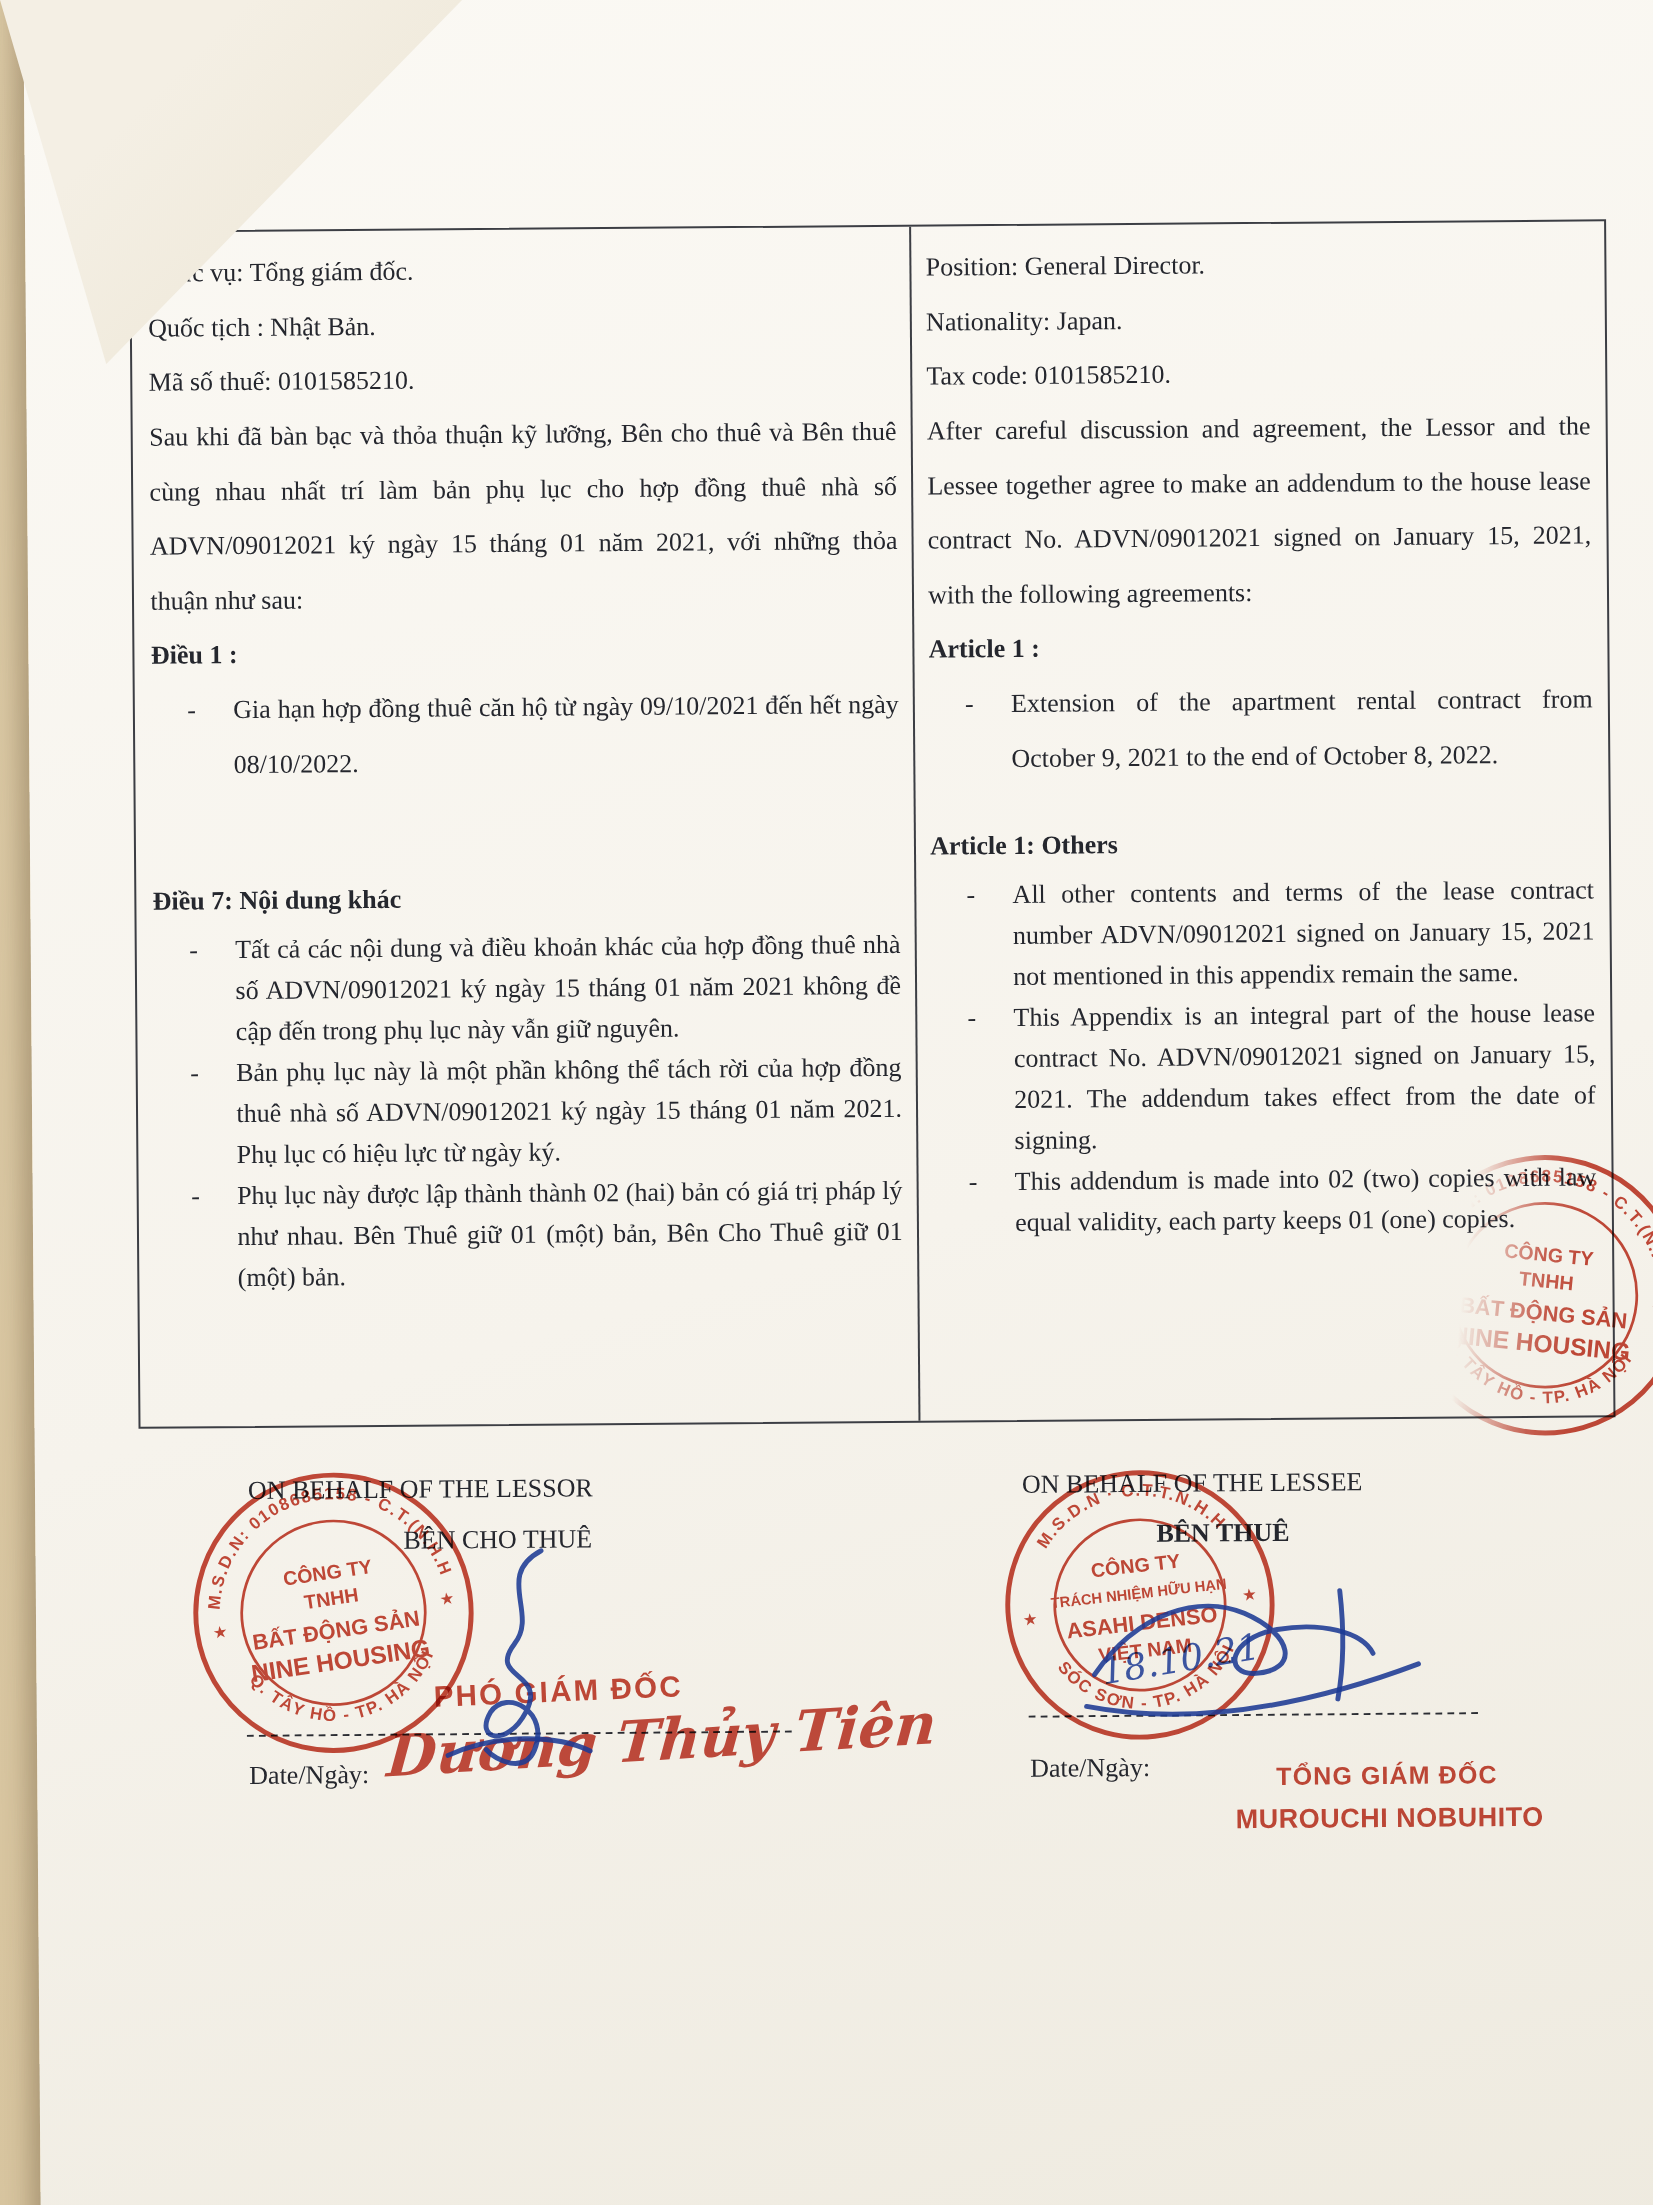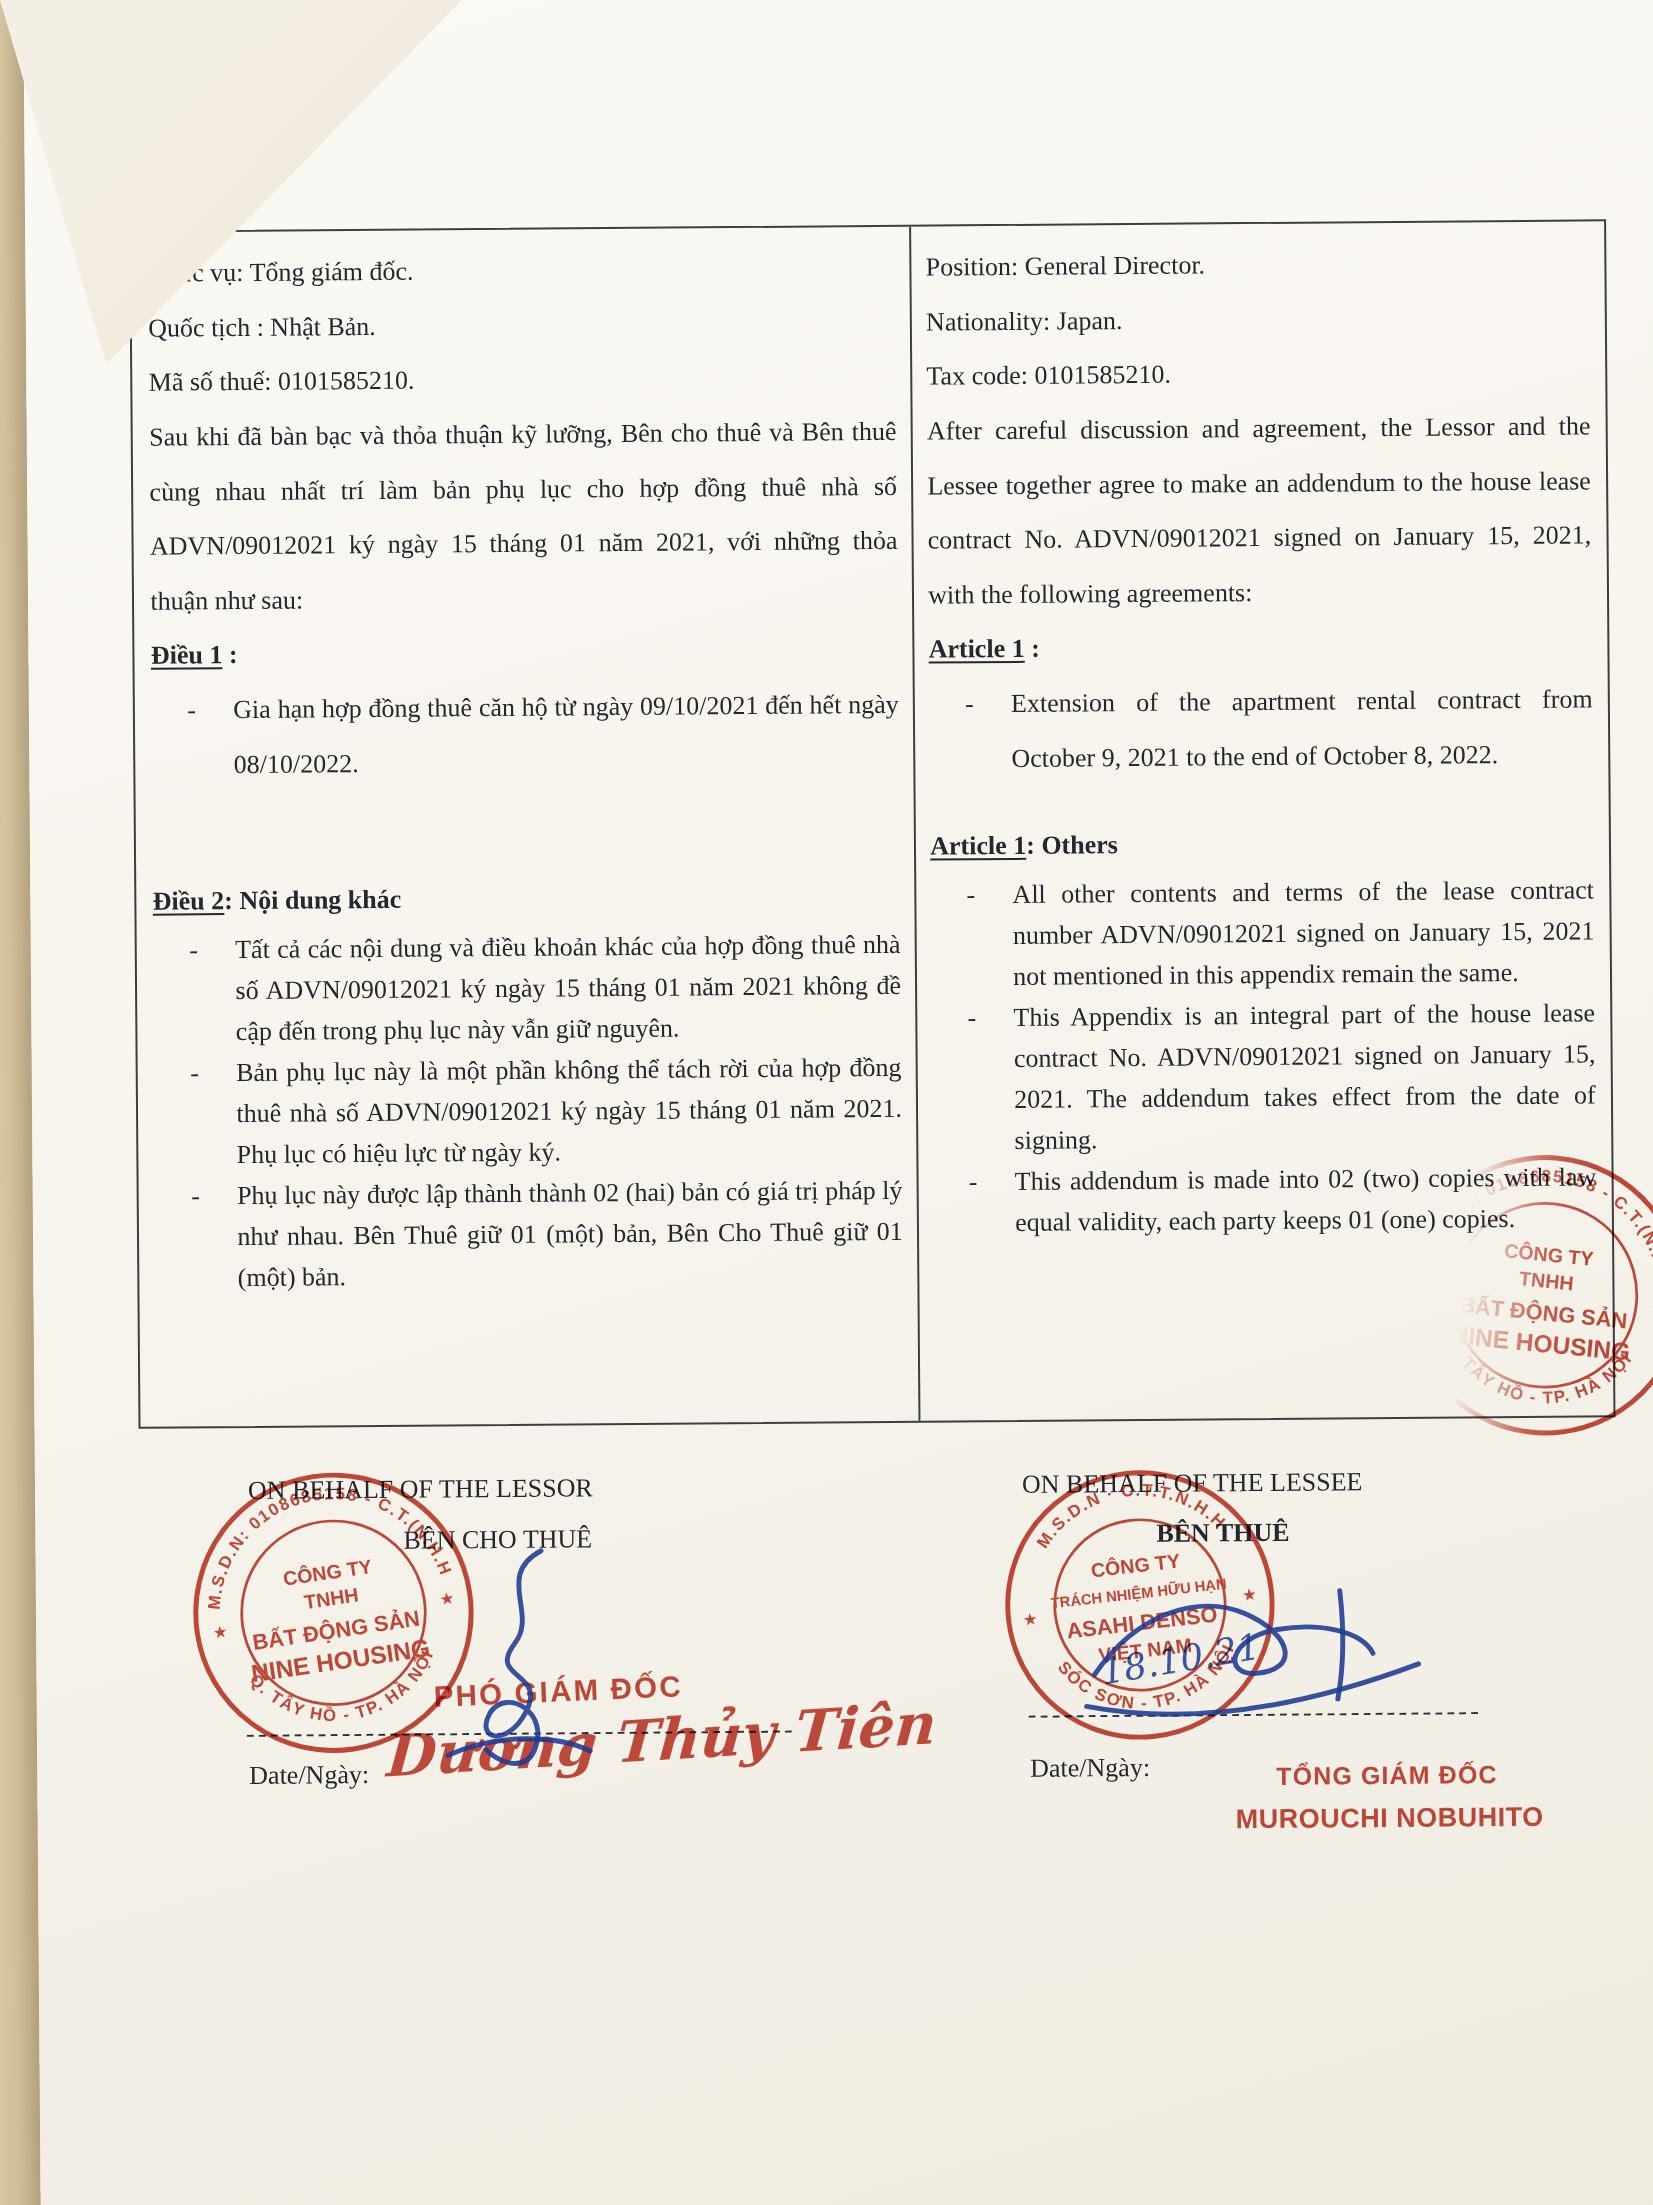--- a/index.html
+++ b/index.html
@@ -31,21 +31,21 @@
     border:2.2px solid #3c3e44; display:flex;
     color:#25272e;
   }
   .cell { font-size:26px; line-height:2.1; }
   .cell-left { width:780px; border-right:2.2px solid #3c3e44; padding:14.2px 14.2px 22px 16.4px; }
   .cell-right { flex:1; padding:14.2px 15.3px 22px 14.2px; }
 
   .row { margin:0; }
   .just { text-align:justify; }
   .b { font-weight:bold; }
-  .u { text-decoration:underline; text-underline-offset:3.8px; text-decoration-thickness:1.6px;margin-top:8px; }
+  .u { text-underline-offset:3.8px; text-decoration-thickness:1.6px;margin-top:8px; }
   .item { position:relative; padding-left:82px; text-align:justify; }
   .item .dash { position:absolute; left:36px; }
   .tight { line-height:1.58; }
   .a2-head { margin-top:82px; }
   .a2-head-en { margin-top:33px; }
 
   
   .sigtext { position:absolute; font-size:26px; color:#25272e; white-space:nowrap; }
   .dashline { position:absolute; font-size:26px; color:#2b2d33; letter-spacing:3.3px; white-space:nowrap; }
 
@@ -101,21 +101,21 @@
       <div class="cell cell-left">
         <p class="row">Chức vụ: Tổng giám đốc.</p>
         <p class="row">Quốc tịch : Nhật Bản.</p>
         <p class="row">Mã số thuế: 0101585210.</p>
         <p class="row just">Sau khi đã bàn bạc và thỏa thuận kỹ lưỡng, Bên cho thuê và Bên thuê cùng nhau nhất trí làm bản phụ lục cho hợp đồng thuê nhà số ADVN/09012021 ký ngày 15 tháng 01 năm 2021, với những thỏa thuận như sau:</p>
         <p class="row"><span class="b u">Điều 1</span><span class="b"> :</span></p>
         <div class="item">
           <span class="dash">-</span>
           <span>Gia hạn hợp đồng thuê căn hộ từ ngày 09/10/2021 đến hết ngày 08/10/2022.</span>
         </div>
-        <p class="row a2-head"><span class="b u">Điều 2</span><span class="b">: Nội dung khác</span></p>
+        <p class="row a2-head"><span class="b u">Điều 7</span><span class="b">: Nội dung khác</span></p>
         <div class="item tight">
           <span class="dash">-</span>
           <span>Tất cả các nội dung và điều khoản khác của hợp đồng thuê nhà số ADVN/09012021 ký ngày 15 tháng 01 năm 2021 không đề cập đến trong phụ lục này vẫn giữ nguyên.</span>
         </div>
         <div class="item tight">
           <span class="dash">-</span>
           <span>Bản phụ lục này là một phần không thể tách rời của hợp đồng thuê nhà số ADVN/09012021 ký ngày 15 tháng 01 năm 2021. Phụ lục có hiệu lực từ ngày ký.</span>
         </div>
         <div class="item tight">
           <span class="dash">-</span>

